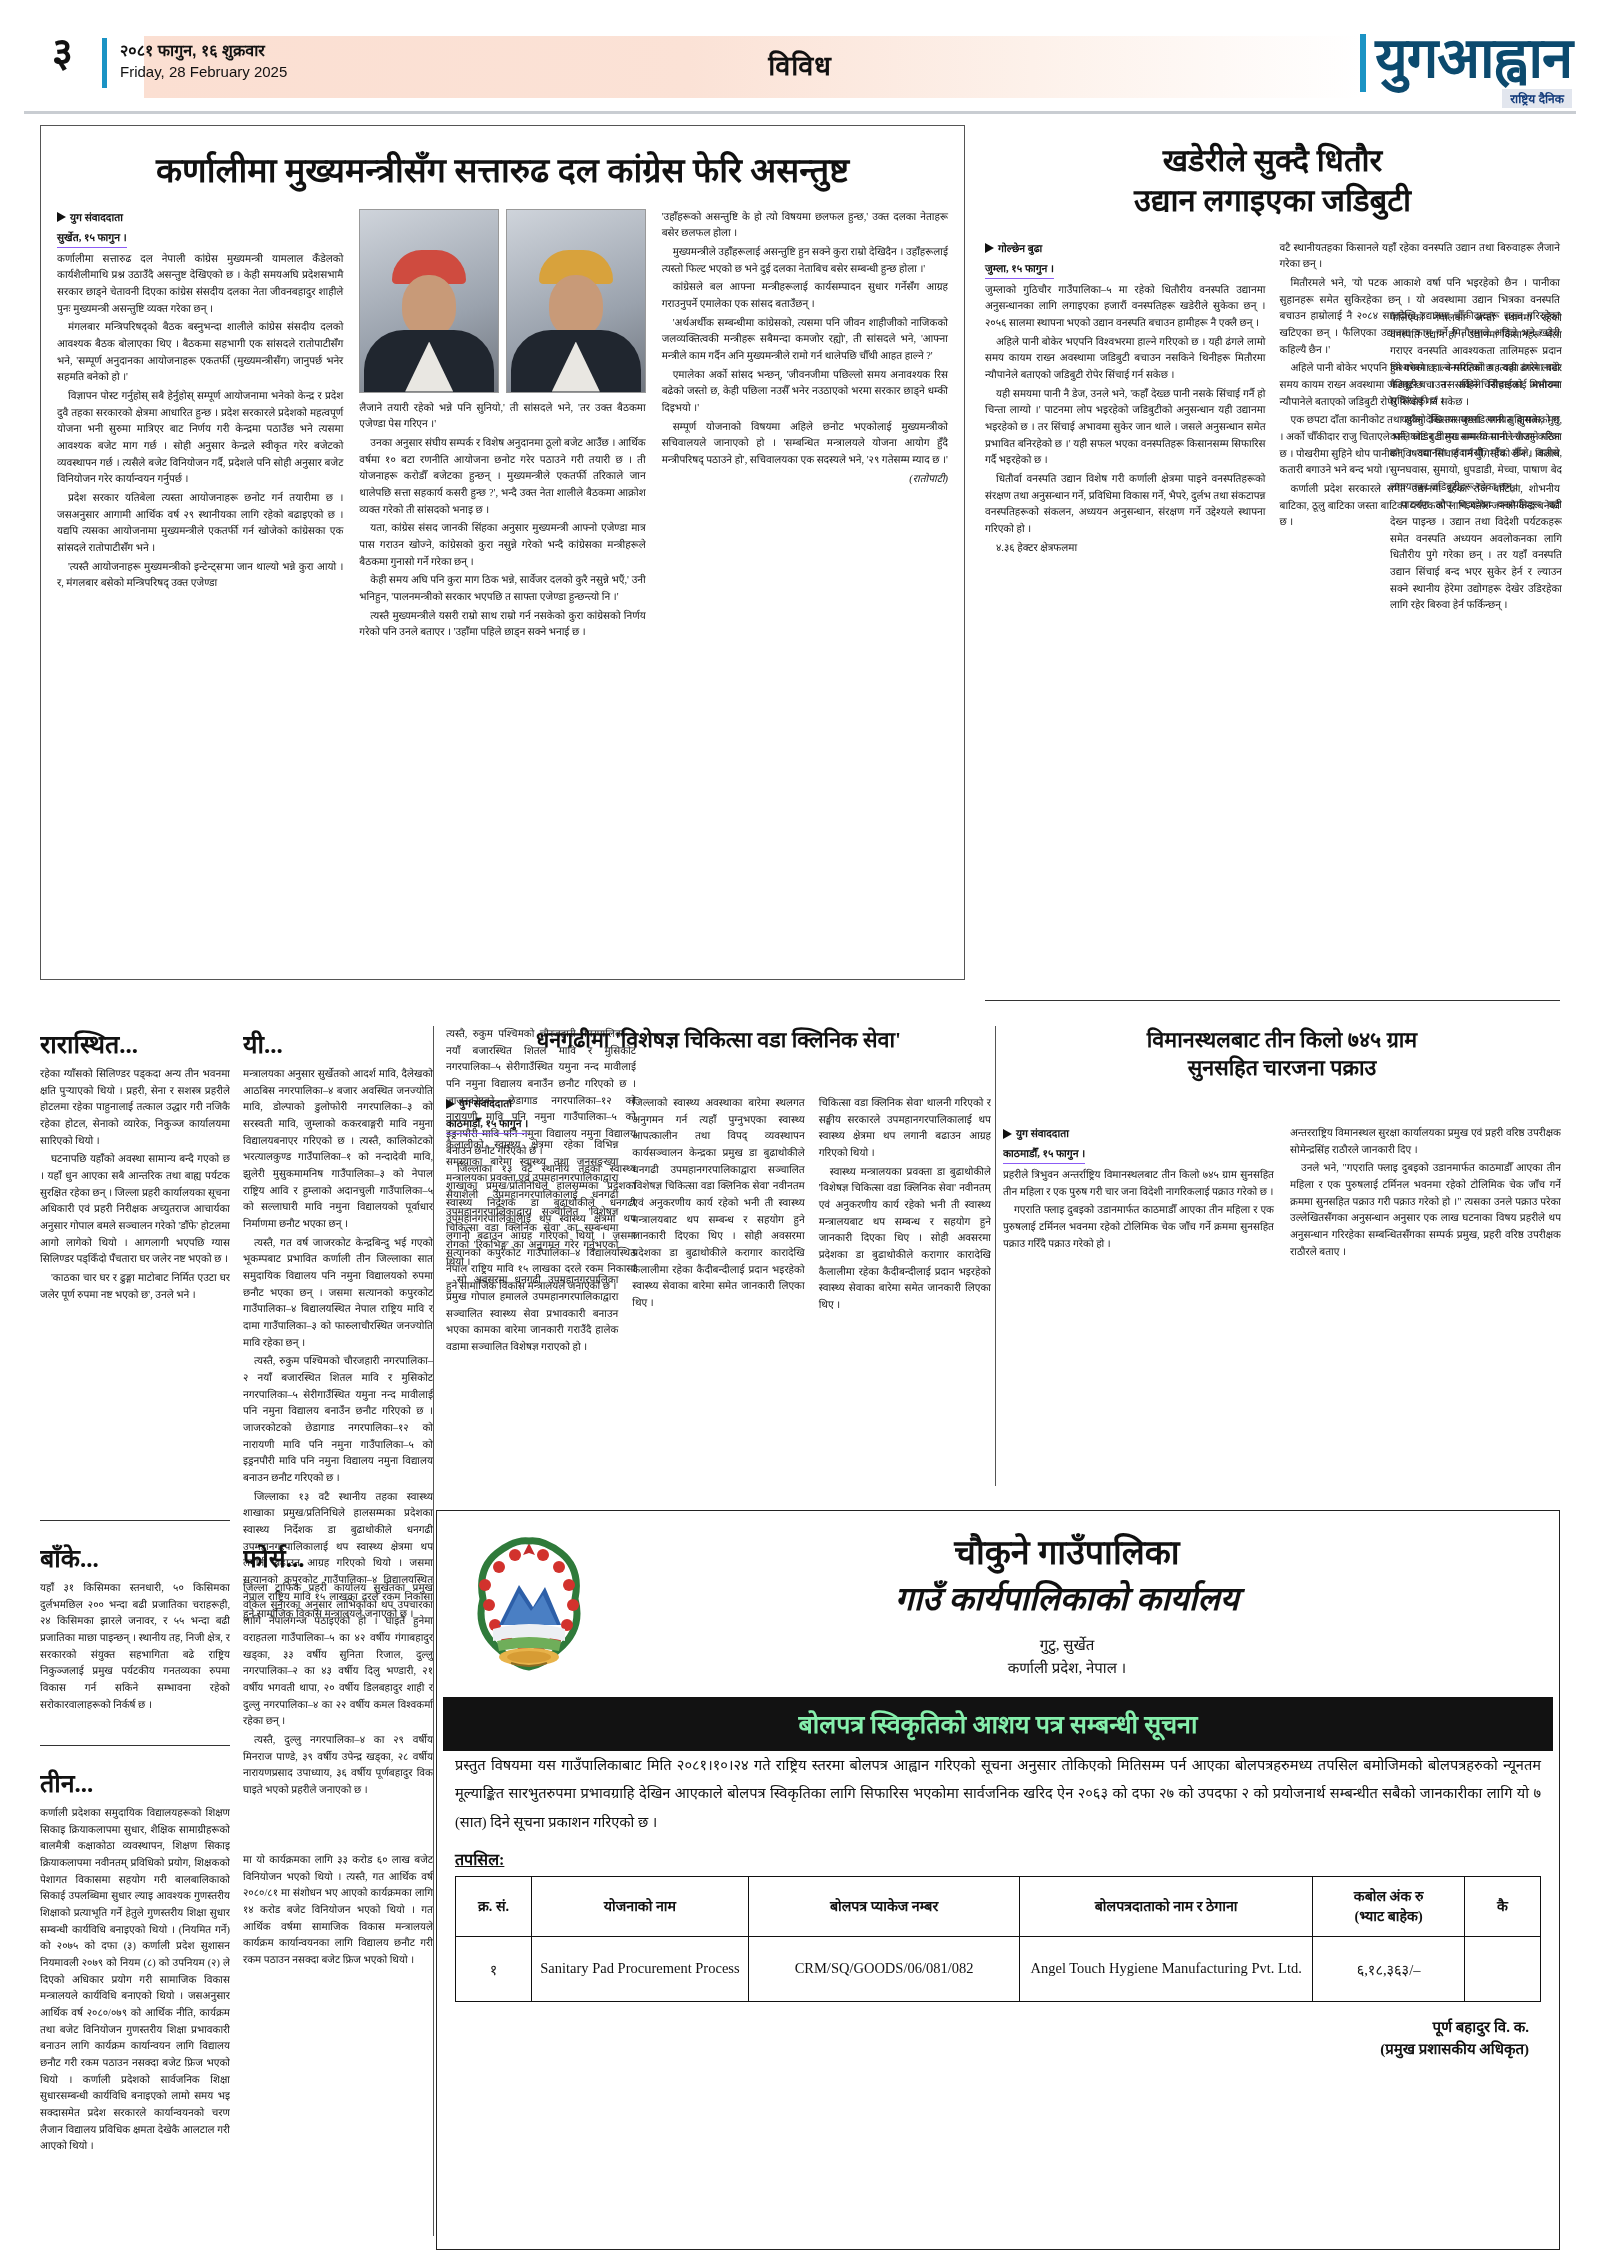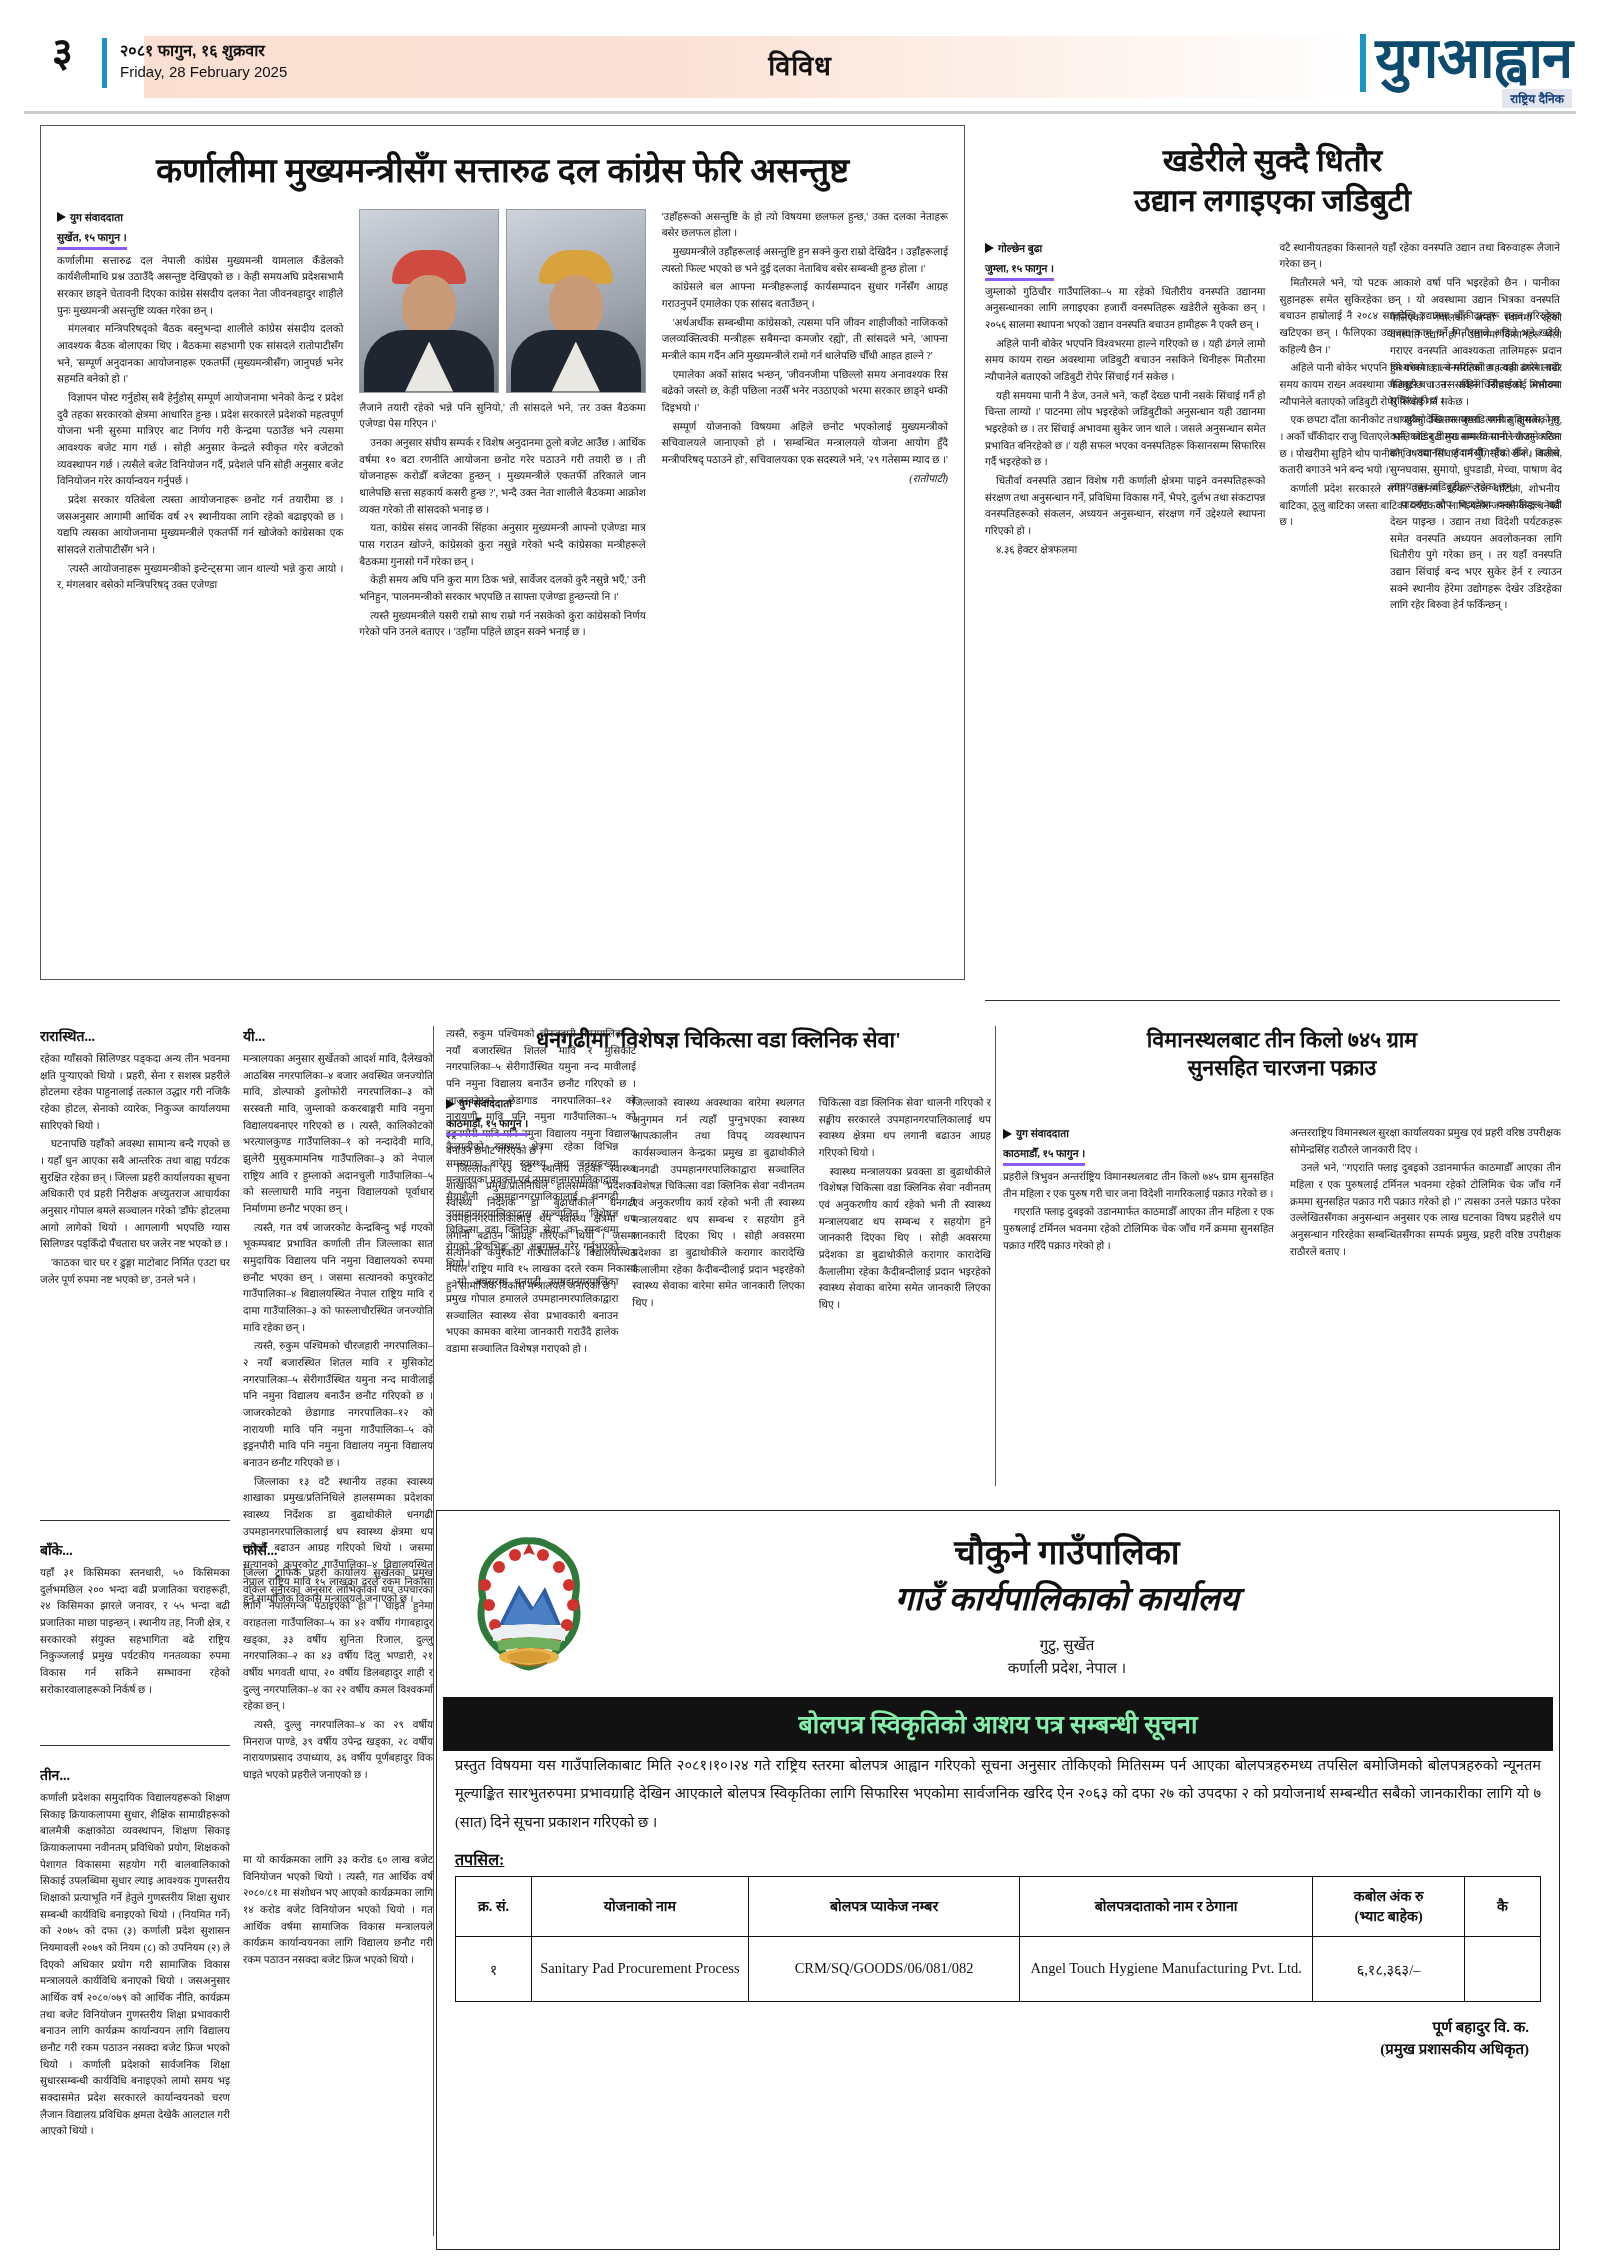--- a/index.html
+++ b/index.html
@@ -29,21 +29,21 @@
 
   
   .np{font-family:"Liberation Serif",serif;}
   .body-col{font-size:10.3px;line-height:1.62;text-align:justify;color:#131313;
      -webkit-hyphens:auto;hyphens:auto;}
   .body-col p{margin:0 0 2px 0;text-indent:11px;}
   .body-col p.first{text-indent:0;}
   .byline{font-size:10.5px;font-weight:bold;margin:0 0 3px 0;display:flex;align-items:center;gap:4px;}
   .byline .tri{width:0;height:0;border-left:9px solid #111;border-top:5px solid transparent;
     border-bottom:5px solid transparent;}
-  .dateline{font-size:10.5px;font-weight:bold;border-bottom:3px solid #8b5cf6;display:inline-block;
+  .dateline{font-size:10.5px;font-weight:bold;border-bottom:1px solid #8b5cf6;display:inline-block;
     margin:0 0 3px 0;padding-bottom:1px;}
 
   
   .lead-box{position:absolute;left:40px;top:125px;width:925px;height:855px;
     border:1px solid #555;box-sizing:border-box;padding:14px 16px 10px 16px;background:#fff;}
   .lead-head{font-size:34px;font-weight:bold;line-height:1.25;text-align:center;margin:10px 4px 16px 4px;}
   .lead-grid{display:grid;grid-template-columns:1fr 1fr 1fr;column-gap:16px;}
   .photo-pair{display:flex;gap:7px;margin-bottom:7px;}
   .photo{flex:1;height:182px;border:1px solid #999;position:relative;overflow:hidden;
     background:linear-gradient(180deg,#b9bec6 0%,#8e949e 45%,#6f757f 100%);}
@@ -61,21 +61,21 @@
   
   .right-top{position:absolute;left:985px;top:125px;width:575px;}
   .rt-head{font-size:31px;font-weight:bold;line-height:1.3;text-align:center;margin:16px 0 18px 0;}
   .rt-grid{display:grid;grid-template-columns:1fr 1fr;column-gap:14px;}
 
   
   .hline{position:absolute;background:#333;height:1px;}
   .vline{position:absolute;background:#555;width:1px;}
 
   
-  .jump-head{font-size:14px;font-weight:bold;margin:0 0 6px 0;}
+  .jump-head{font-size:25px;font-weight:bold;margin:0 0 6px 0;}
   .colbox{position:absolute;}
 
   .mid-head{font-size:21.5px;font-weight:bold;text-align:center;line-height:1.32;margin:0 0 12px 0;}
 
   
   .advert{position:absolute;left:436px;top:1510px;width:1124px;height:740px;
     border:1px solid #222;box-sizing:border-box;background:#fff;}
   .ad-top{display:flex;align-items:center;padding:18px 26px 10px 26px;}
   .emblem{width:132px;height:150px;position:relative;flex:0 0 auto;margin-right:6px;}
   .ad-titles{flex:1;text-align:center;}

